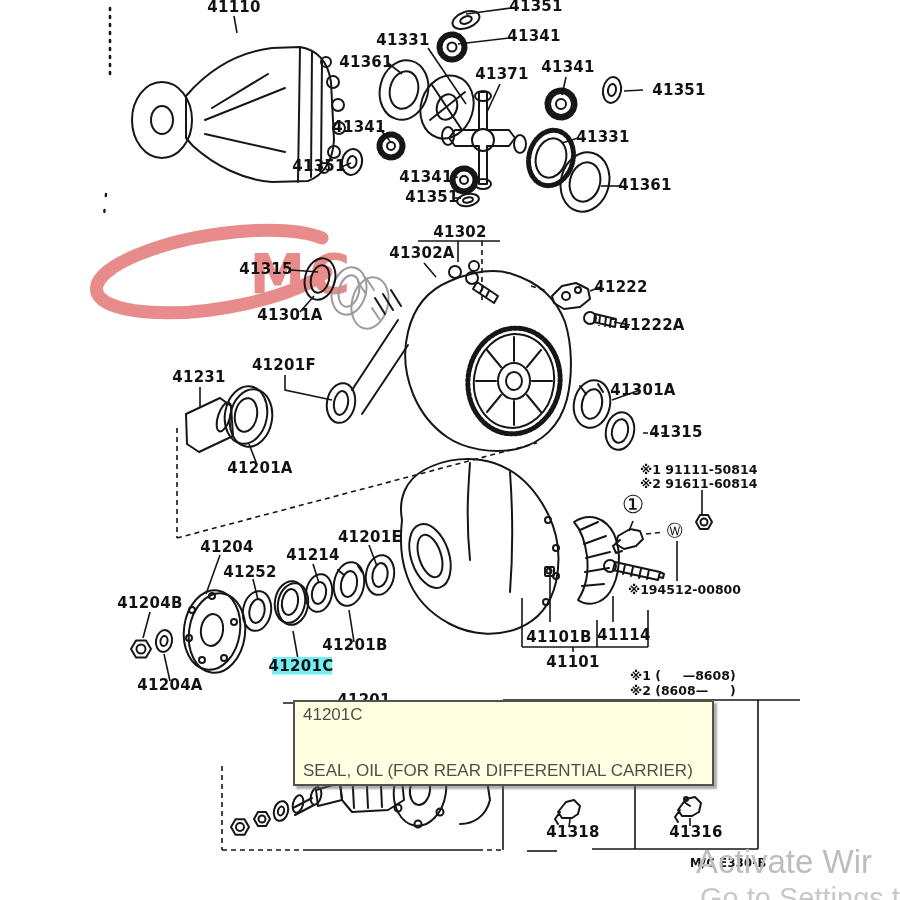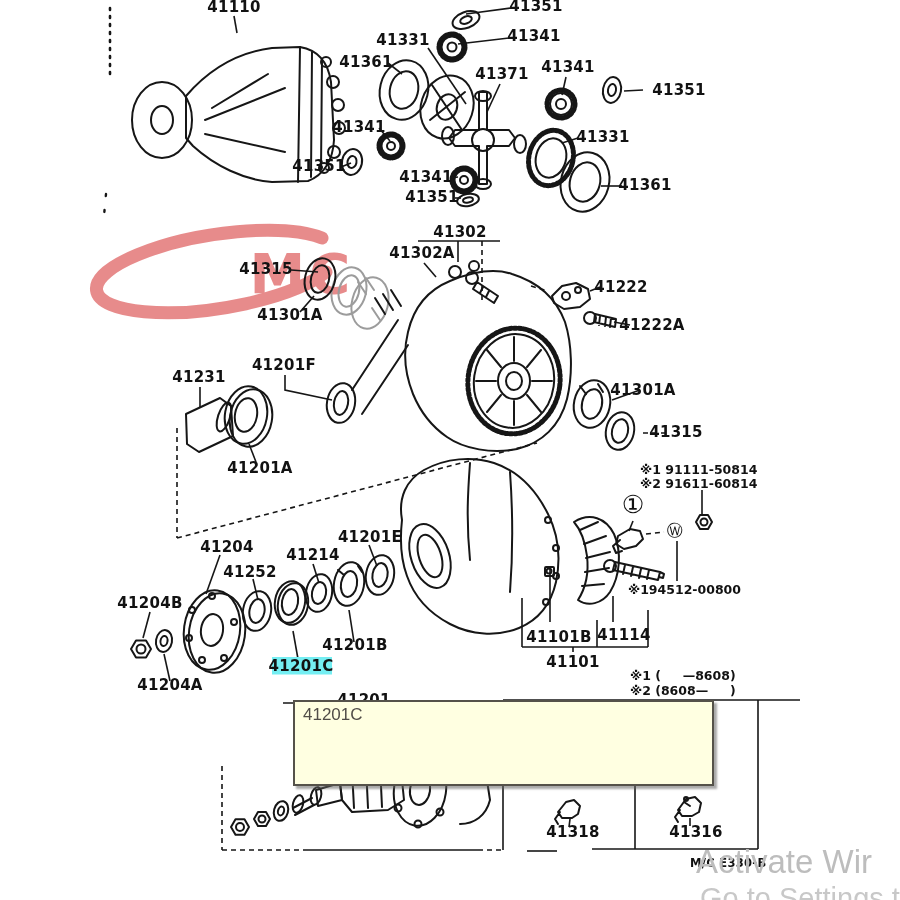--- a/index.html
+++ b/index.html
@@ -347,17 +347,18 @@
     <text class="pl sm st" x="630" y="695">※2 (8608—&nbsp;&nbsp;&nbsp;&nbsp;&nbsp;)</text>
     <text class="pl" x="364" y="705">41201</text>
     <text class="pl" x="573" y="837">41318</text>
     <text class="pl" x="696" y="837">41316</text>
     <text class="pl ty st" x="690" y="867">M/C E330-B</text>
   </g>
 </svg>
 
   <div class="tooltip">
     <div class="tt-num">41201C</div>
+    <div class="tt-desc">SEAL, OIL (FOR REAR DIFFERENTIAL CARRIER)</div>
   </div>
 
   <div class="act1">Activate Wir</div>
   <div class="act2">Go to Settings t</div>
 </div>
 
 </body></html>

